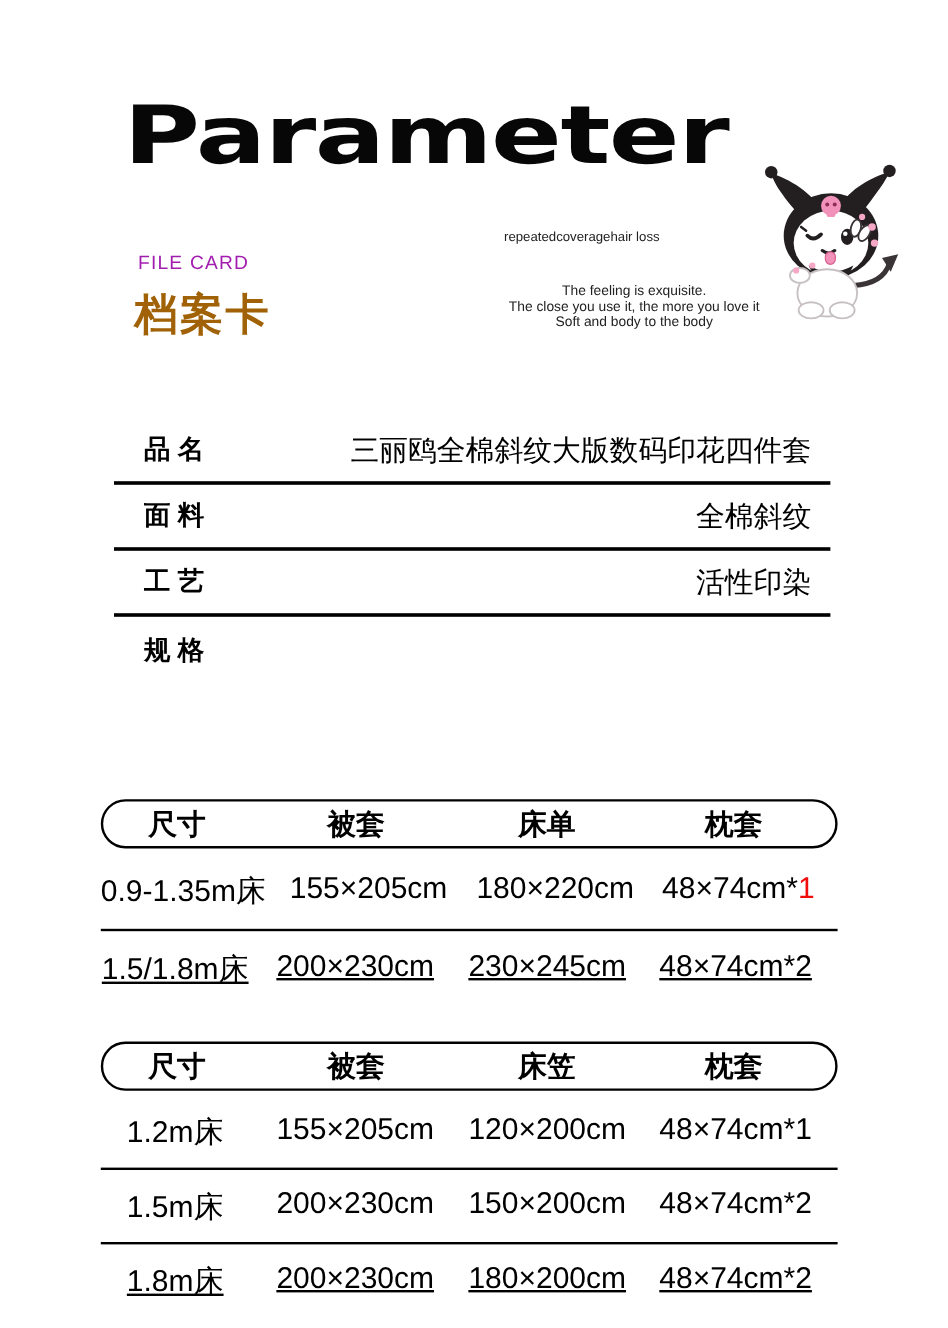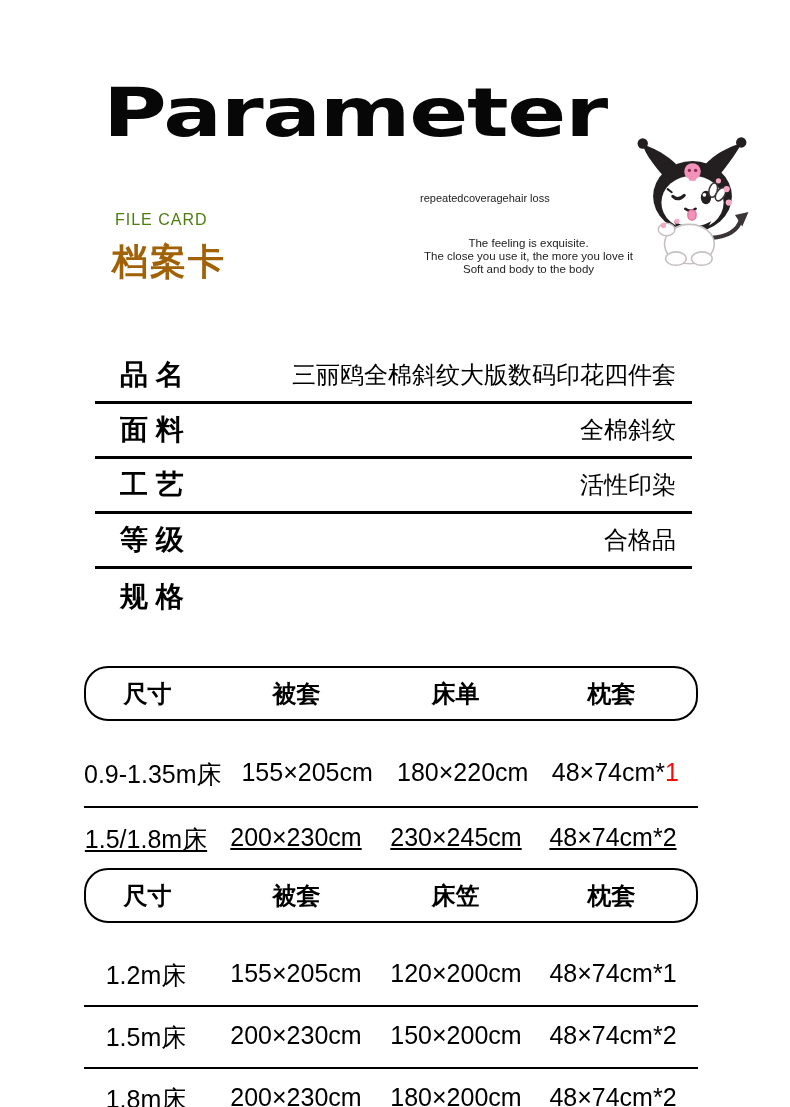--- a/index.html
+++ b/index.html
@@ -10,46 +10,46 @@
   .abs{position:absolute;}
   
   .main-title{
     left:103px;top:80px;
     font-family:"DejaVu Sans",sans-serif;
     font-size:67px;font-weight:800;line-height:1;color:#070707;
     transform:scaleX(1.30);transform-origin:left top;
     letter-spacing:-1px;white-space:nowrap;
   }
   
-  .file-card{left:115px;top:211px;font-size:16px;letter-spacing:1px;color:#4d7c0f;}
+  .file-card{left:115px;top:211px;font-size:16px;letter-spacing:1px;color:#a21caf;}
   .cn-title{left:112px;top:238px;font-size:36px;font-weight:900;letter-spacing:2px;color:#a16207;}
   
   .features{left:420px;top:192px;display:flex;font-size:11px;color:#222;}
   .tagline{left:424px;top:237px;font-size:11.5px;line-height:13px;color:#222;text-align:center;}
   
   .spec-list{left:95px;top:349px;width:597px;}
   .spec-row{
     height:55px;display:flex;justify-content:space-between;align-items:center;
     border-bottom:3px solid #000;padding:0 16px 0 25px;box-sizing:border-box;
   }
   .spec-row:last-child{border-bottom:none;}
-  .spec-label{font-size:28px;font-weight:700;white-space:nowrap;}
+  .spec-label{font-size:22px;font-weight:700;white-space:nowrap;}
   .spec-value{font-size:24px;white-space:nowrap;font-family:Liberation Mono, monospace;}
   
   .size-table{width:614px;}
   .t1{left:84px;top:666px;}
   .t2{left:84px;top:868px;}
   .pill{
-    height:55px;border:2.5px solid #000;border-radius:24px;box-sizing:border-box;
+    height:41px;border:2.5px solid #000;border-radius:24px;box-sizing:border-box;
     display:flex;align-items:center;
   }
   .cols{display:grid;grid-template-columns:124fr 176fr 144fr 170fr;width:100%;}
   .cols span{text-align:center;white-space:nowrap;}
   .pill .cols span{font-size:24px;font-weight:700;}
-  .size-rows{padding-top:22px;}
+  .size-rows{padding-top:4px;}
   .size-row{display:grid;align-items:center;border-bottom:2.5px solid #000;}
   .t1 .size-row{height:63px;}
   .t2 .size-row{height:60px;}
   .size-row:last-child{border-bottom:none;text-decoration:underline;}
   .size-row .cols span{font-size:25px;}
   .red{color:#f20d0d;}
   .cell-split{display:inline;}
   
   .mascot{left:630px;top:130px;width:125px;height:140px;}
 </style>
@@ -138,24 +138,20 @@
   </div>
   <div class="spec-row">
     <span class="spec-label">面 料</span>
     <span class="spec-value">全棉斜纹</span>
   </div>
   <div class="spec-row">
     <span class="spec-label">工 艺</span>
     <span class="spec-value">活性印染</span>
   </div>
   <div class="spec-row">
-    <span class="spec-label">等 级</span>
-    <span class="spec-value">合格品</span>
-  </div>
-  <div class="spec-row">
     <span class="spec-label">规 格</span>
     <span class="spec-value"></span>
   </div>
 </div>
 
 <div class="abs size-table t1">
   <div class="pill">
     <div class="cols">
       <span>尺寸</span>
       <span>被套</span>

